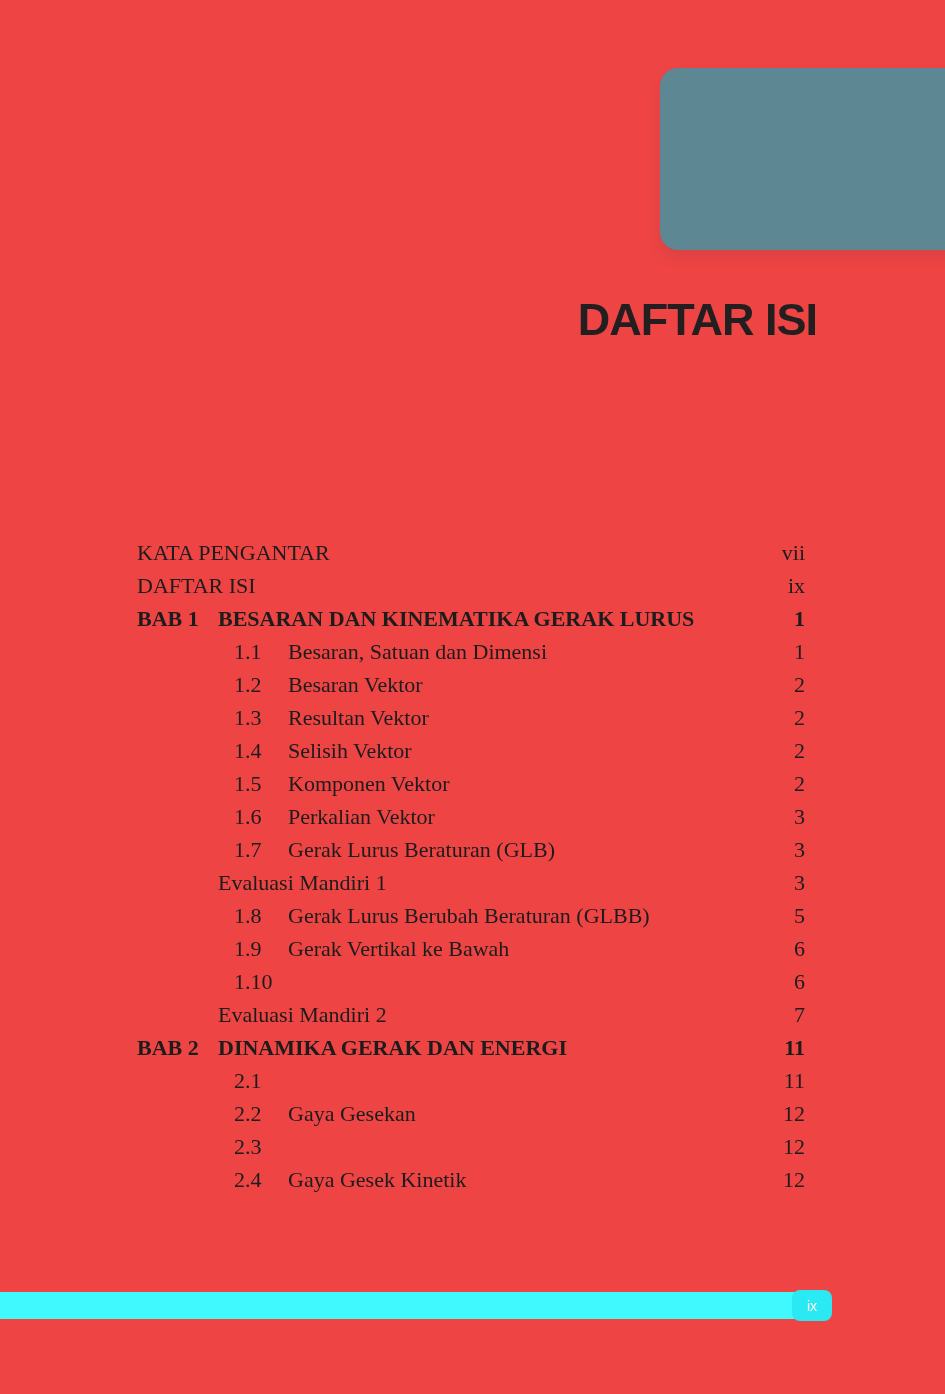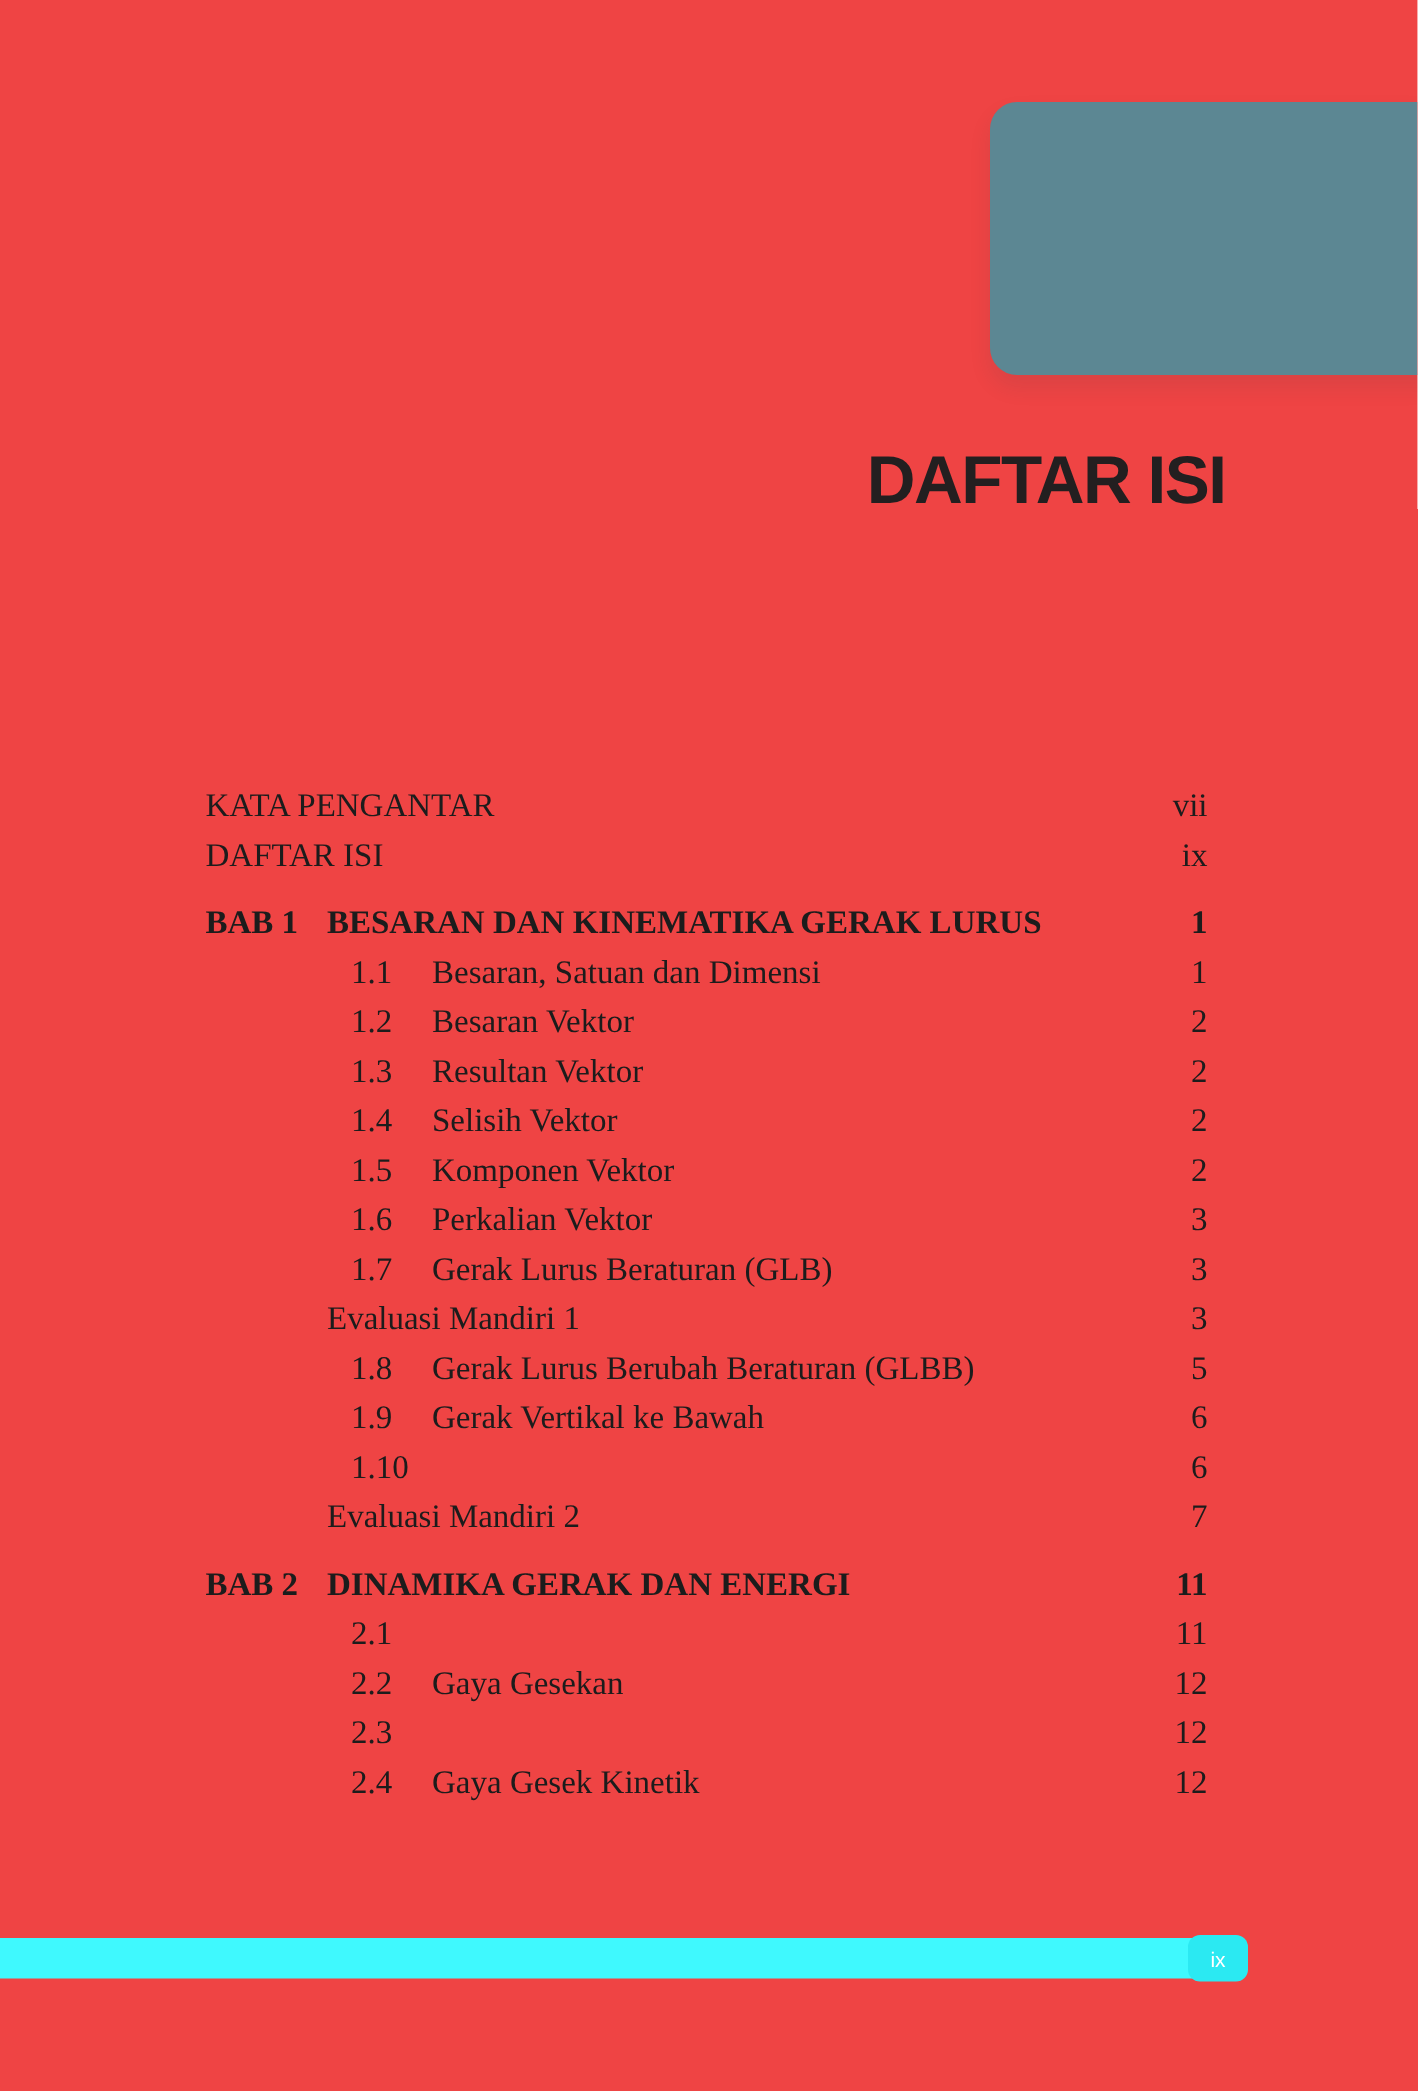--- a/index.html
+++ b/index.html
@@ -34,33 +34,33 @@
     font-weight: 700;
     font-size: 45px;
     line-height: 1;
     letter-spacing: -1px;
     color: #231f20;
     white-space: nowrap;
   }
   .toc {
     position: absolute;
     left: 137px;
-    top: 520px;
+    top: 536px;
     width: 668px;
     font-size: 22px;
     color: var(--text, #1C1C1C);
   }
   .toc-row {
     display: flex;
     align-items: baseline;
     line-height: 33px;
   }
   .toc-row.chapter {
     font-weight: 700;
-    margin-top: 12px;
+    margin-top: 0;
   }
   .toc-row.chapter .num {
     flex: none;
     width: 81px;
   }
   .toc-row.sub,
   .toc-row.eval {
     padding-left: 81px;
   }
   .toc-row.sub .num {

